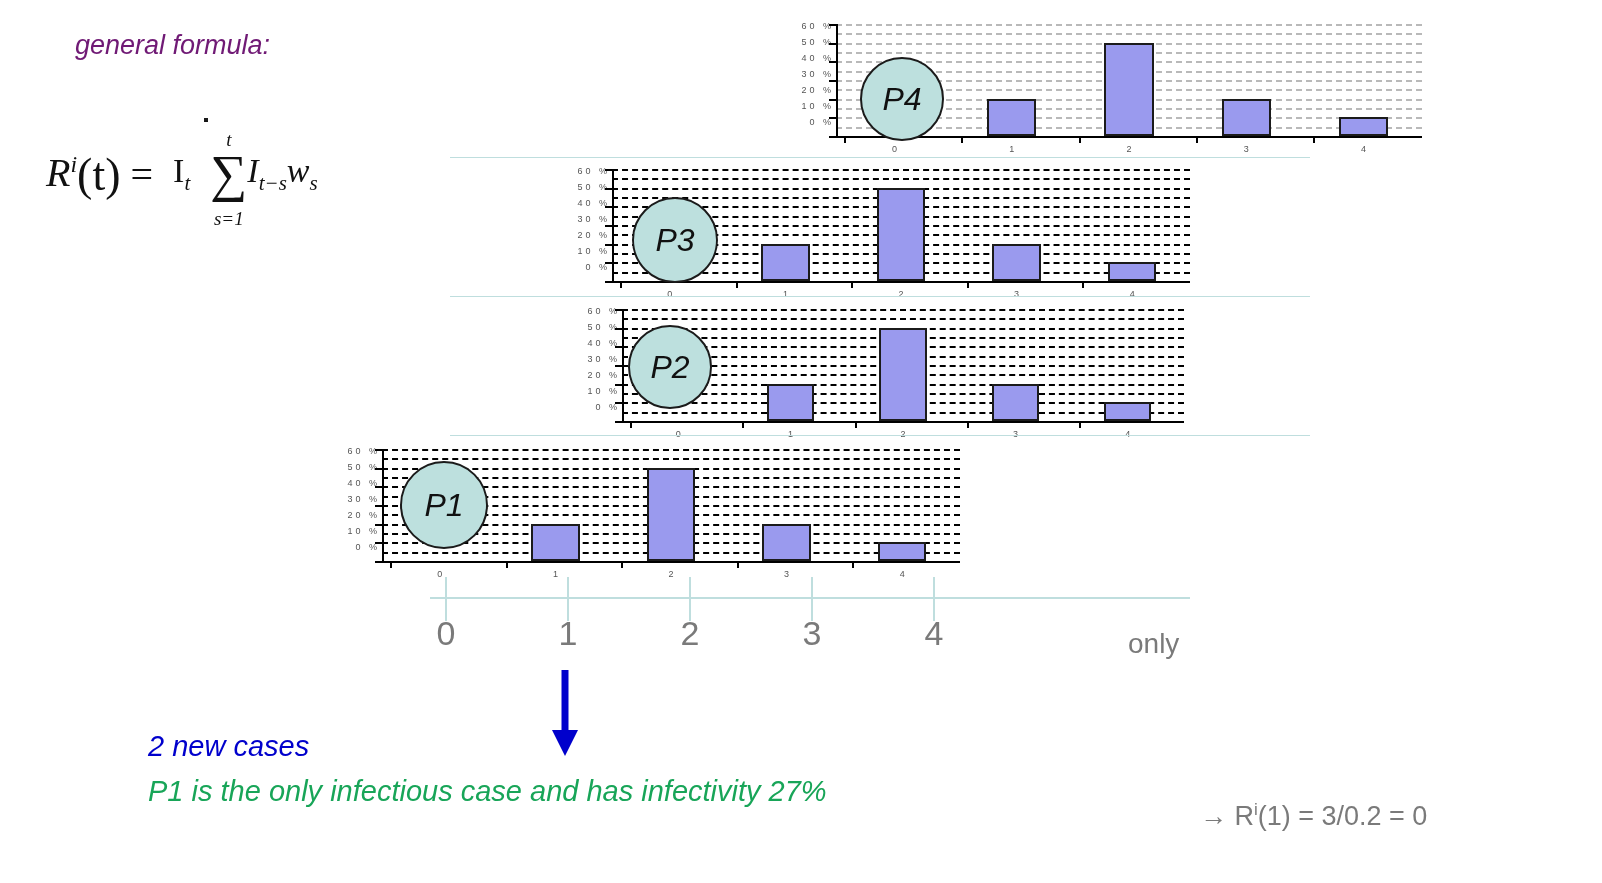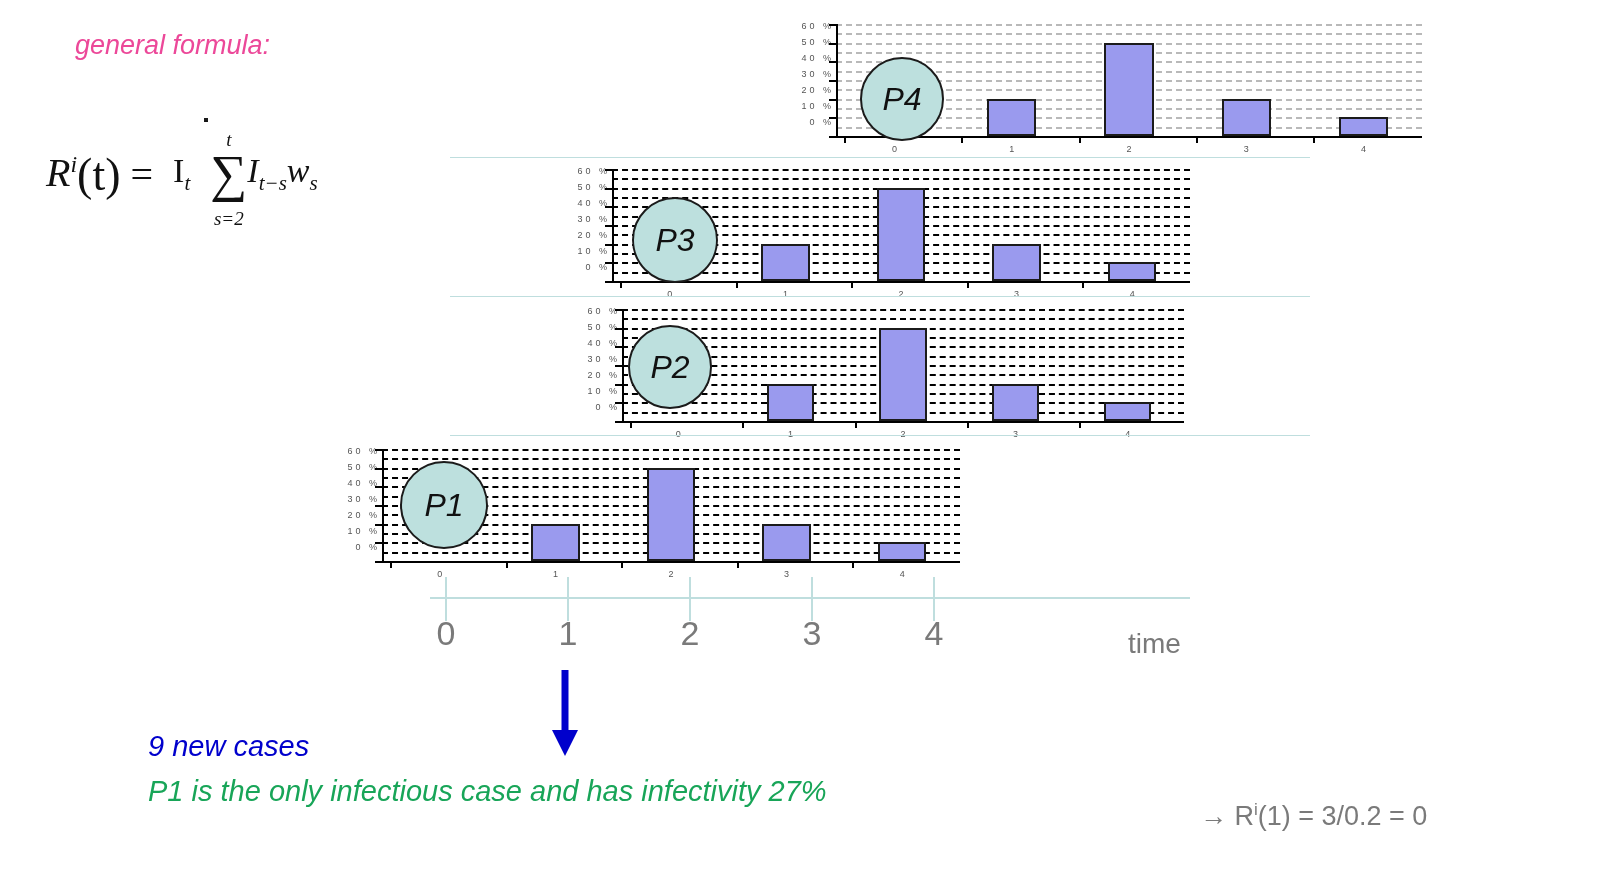--- a/index.html
+++ b/index.html
@@ -4,21 +4,21 @@
 <style>
   html,body{margin:0;padding:0;background:#ffffff;}
   body{width:1602px;height:883px;position:relative;overflow:hidden;
        font-family:"Liberation Sans",sans-serif;}
 
   .abs{position:absolute;}
 
   
   #general-formula-label{
     left:75px; top:30px; font-size:27px; font-style:italic;
-    color:#ec4899; white-space:nowrap;
+    color:#701a75; white-space:nowrap;
   }
   #formula-block{
     left:46px; top:118px; color:#111111;
     font-family:"Liberation Serif",serif; white-space:nowrap;
   }
   .f-lhs{font-size:40px;font-style:italic;display:inline-block;vertical-align:middle;}
   .f-lhs .sup{font-size:24px;vertical-align:super;}
   .f-lhs .paren{font-style:normal;font-size:46px;vertical-align:-4px;}
   .f-eq{font-size:40px;display:inline-block;vertical-align:middle;padding:0 6px;}
   .frac{display:inline-block;vertical-align:middle;text-align:center;}
@@ -73,21 +73,21 @@
 
 <div class="abs" id="formula-block">
   <span class="f-lhs"><span>R</span><span class="sup">i</span><span class="paren">(t)</span></span>
   <span class="f-eq">=</span>
   <span class="frac">
     <span class="num"><span class="roman">I</span><span class="sub">t</span></span>
     <span class="bar"></span>
     <span class="den"><span class="sigma-wrap">
         <span class="sigma-top">t</span><br>
         <span class="sigma-glyph">∑</span><br>
-        <span class="sigma-bot">s=2</span>
+        <span class="sigma-bot">s=1</span>
       </span><span class="ital">I</span><span class="sub">t−s</span><span class="ital">w</span><span class="sub">s</span></span>
   </span>
 </div>
 
 <div id="panels-root">
     <div class="ylabels" style="left: 762px; top: 18px;">
       <div>60 %</div>
       <div>50 %</div>
       <div>40 %</div>
       <div>30 %</div>
@@ -285,23 +285,23 @@
     <div class="tl-label" style="left: 416px;">0</div>
     <div class="tl-tick" style="left: 567px;"></div>
     <div class="tl-label" style="left: 538px;">1</div>
     <div class="tl-tick" style="left: 689px;"></div>
     <div class="tl-label" style="left: 660px;">2</div>
     <div class="tl-tick" style="left: 811px;"></div>
     <div class="tl-label" style="left: 782px;">3</div>
     <div class="tl-tick" style="left: 933px;"></div>
     <div class="tl-label" style="left: 904px;">4</div>
   </div>
-<div class="abs" id="time-caption">time</div>
+<div class="abs" id="time-caption">only</div>
 
 <svg class="abs" id="down-arrow" width="40" height="92">
   <line x1="19" y1="2" x2="19" y2="68" stroke="#0000cc" stroke-width="7"></line>
   <polygon points="19,88 6,62 32,62" fill="#0000cc"></polygon>
 </svg>
 
-<div class="abs" id="caption-new-cases">9 new cases</div>
+<div class="abs" id="caption-new-cases">2 new cases</div>
 <div class="abs" id="caption-infectious">P1 is the only infectious case and has infectivity 27%</div>
 
 <div class="abs" id="result-formula"><span>→ R</span><span class="sup">i</span><span>(1) = 3/0.2 = 0</span></div>
 
 </body></html>

